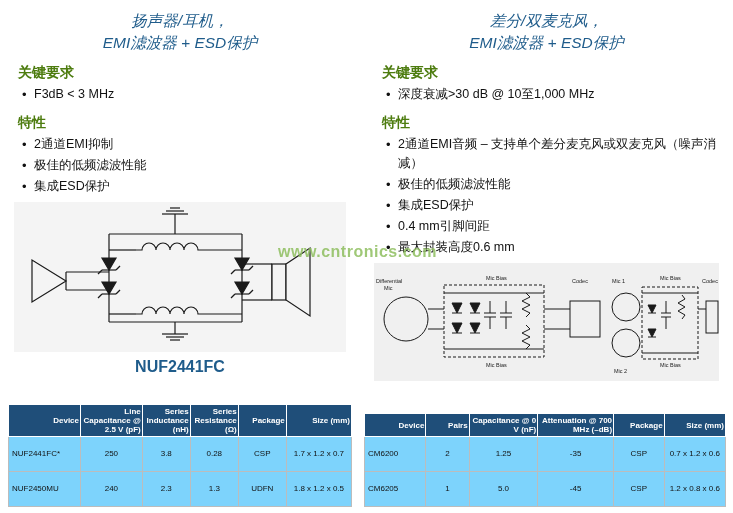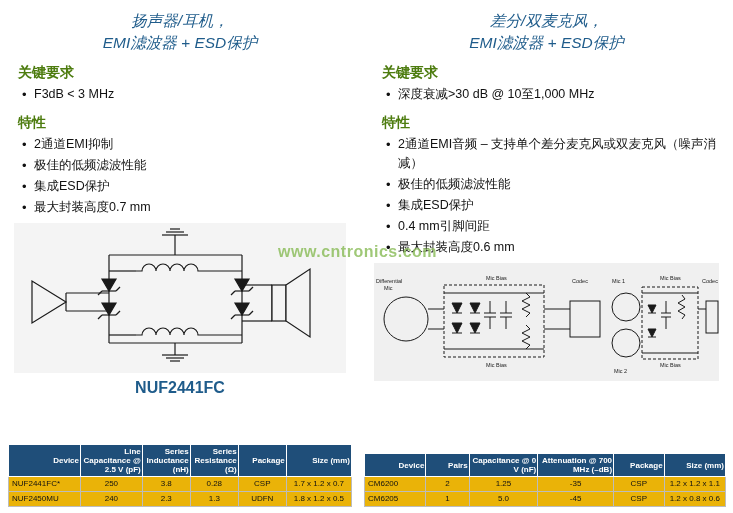--- a/index.html
+++ b/index.html
@@ -100,23 +100,23 @@
     color:#ffffff;
     font-weight:bold;
     border:1px solid #ffffff;
     padding:2px 1px;
     line-height:9px;
     text-align:right;
     vertical-align:middle;
   }
   table.spec td{
     border:1px solid #bcbcbc;
-    padding:2px 2px;
+    padding:12px 2px;
     text-align:center;
-    background:#eab308;
+    background:#7dd3fc;
     line-height:10px;
     color:#111;
   }
   table.spec td.first{text-align:left;padding-left:3px;}
   .tblwrap{position:absolute;bottom:6px;}
   .tblwrap-left{left:8px;width:344px;}
   .tblwrap-right{left:364px;width:362px;}
 
   svg{display:block;}
 </style>
@@ -137,21 +137,20 @@
     <div class="sec">关键要求</div>
     <ul class="bullets">
       <li>F3dB &lt; 3 MHz</li>
     </ul>
 
     <div class="sec">特性</div>
     <ul class="bullets">
       <li>2通道EMI抑制</li>
       <li>极佳的低频滤波性能</li>
       <li>集成ESD保护</li>
-      <li>最大封装高度0.7 mm</li>
     </ul>
 
     <div class="fig fig-left">
       <svg width="332" height="150" viewBox="0 0 332 150">
         <g stroke="#1a1a1a" fill="none" stroke-width="1.2">
 
           <polygon points="18,58 18,100 52,79" stroke="#1a1a1a" fill="#f4f4f4"></polygon>
 
           <line x1="52" y1="70" x2="95" y2="70"></line>
           <line x1="52" y1="88" x2="95" y2="88"></line>
@@ -371,21 +370,21 @@
           <th>Size (mm)</th>
         </tr>
       </thead>
       <tbody>
         <tr>
           <td class="first">CM6200</td>
           <td>2</td>
           <td>1.25</td>
           <td>-35</td>
           <td>CSP</td>
-          <td>1.2 x 1.2 x 1.1</td>
+          <td>0.7 x 1.2 x 0.6</td>
         </tr>
         <tr>
           <td class="first">CM6205</td>
           <td>1</td>
           <td>5.0</td>
           <td>-45</td>
           <td>CSP</td>
           <td>1.2 x 0.8 x 0.6</td>
         </tr>
       </tbody>

